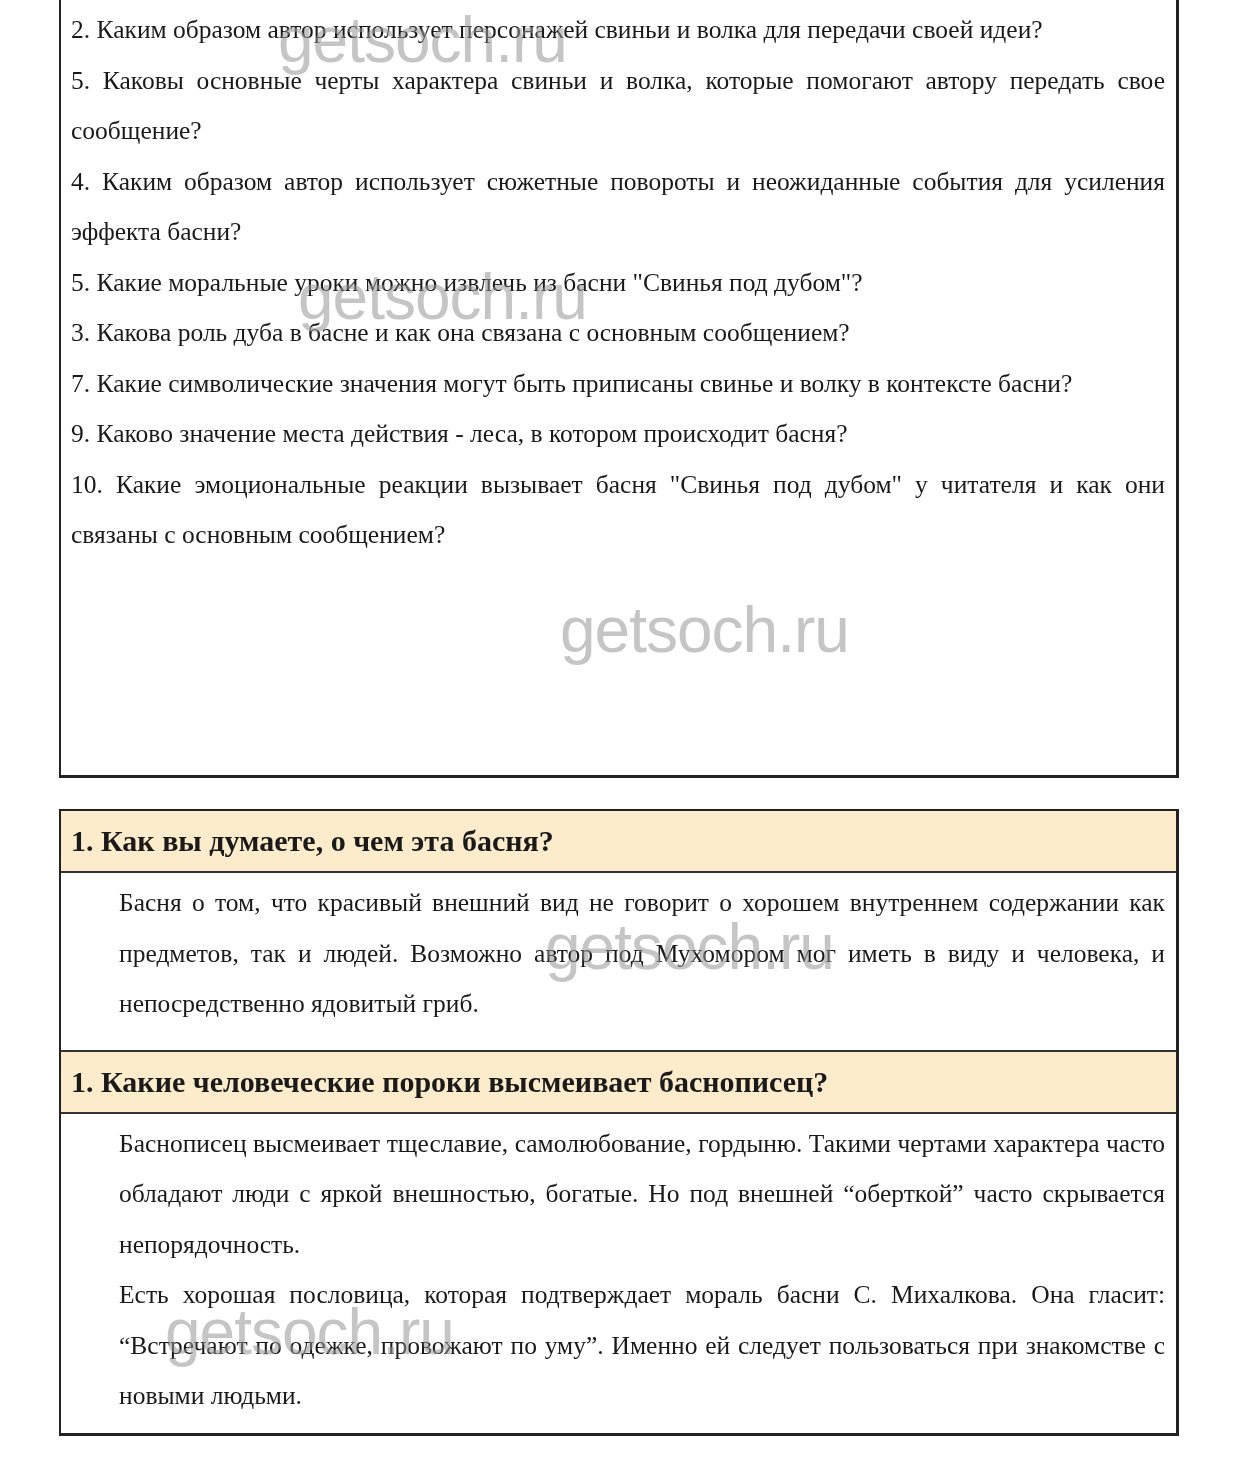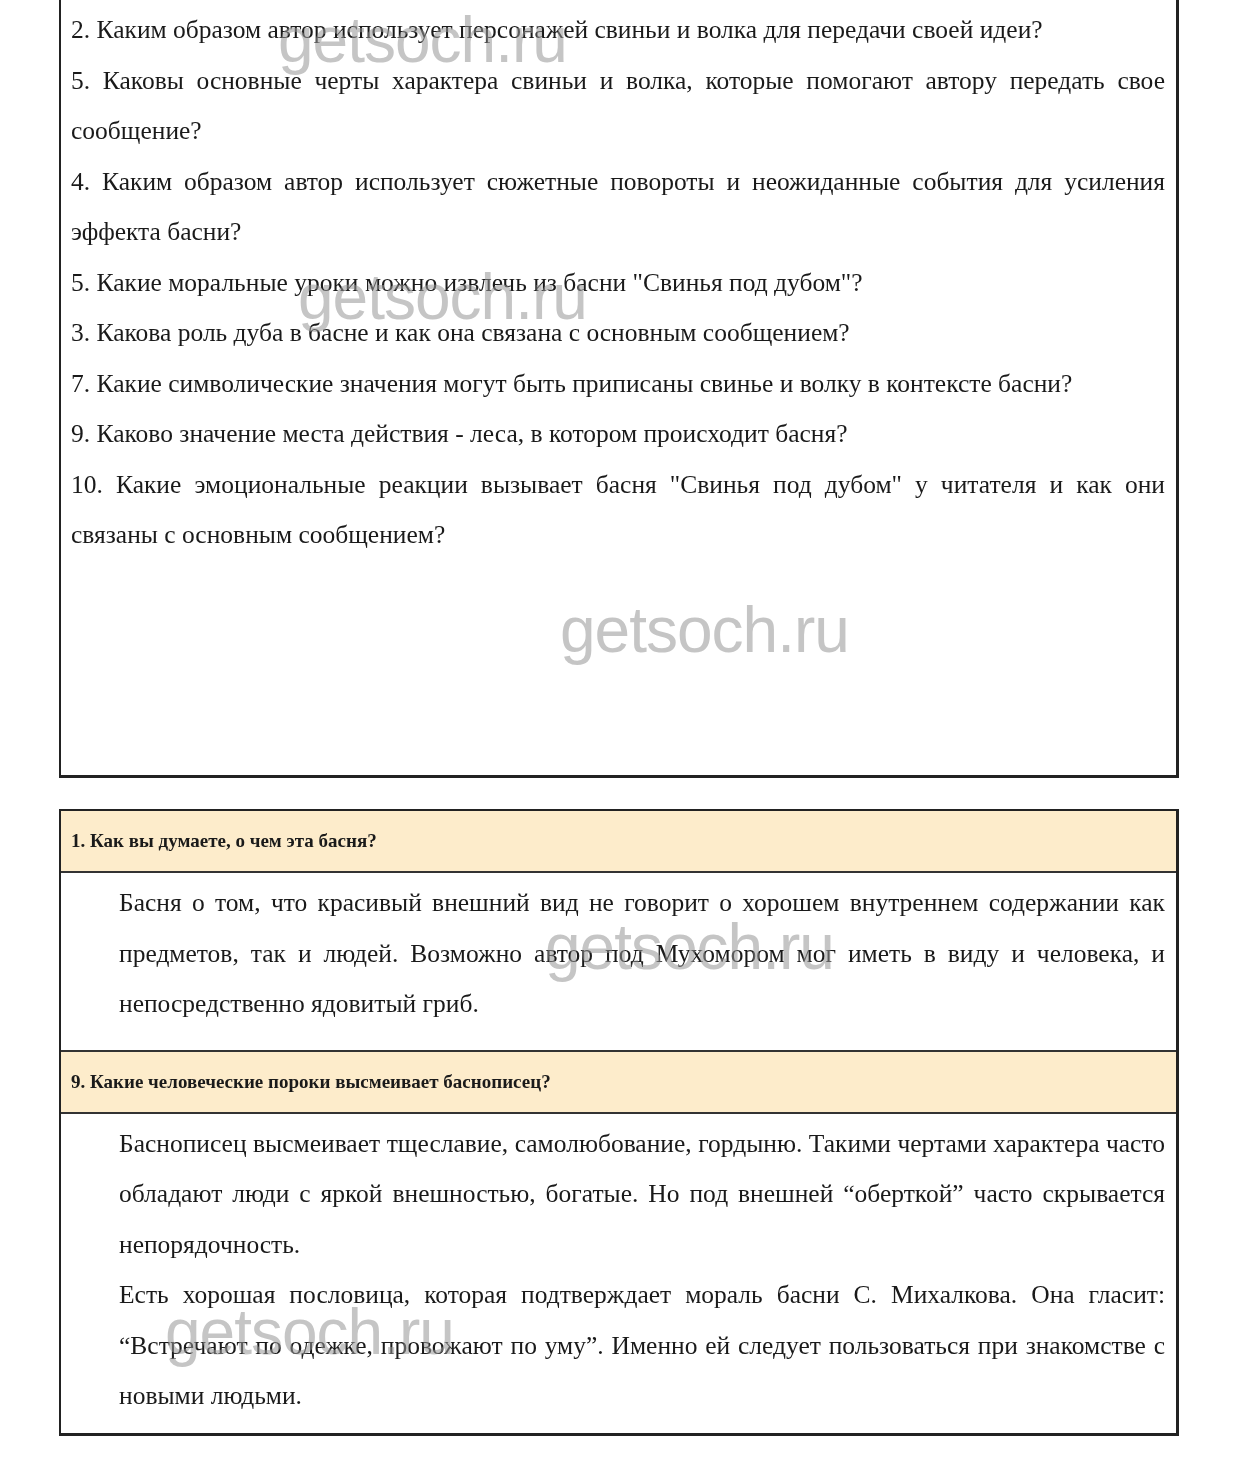--- a/index.html
+++ b/index.html
@@ -4,21 +4,21 @@
 <style>
   html, body { margin: 0; padding: 0; background: #ffffff; }
   body { width: 1242px; height: 1481px; position: relative; overflow: hidden;
          font-family: "Liberation Serif", "DejaVu Serif", serif; color: #1a1a1a; }
   .box { position: absolute; left: 59px; width: 1120px; border: 2px solid #222;
          border-right-width: 3px; border-bottom-width: 3px; background: #fff; box-sizing: border-box; }
   #box1 { top: -2px; height: 780px; }
   #box2 { top: 809px; height: 627px; }
   .p { margin: 0; padding: 0 11px 0 10px; font-size: 25.5px; line-height: 50.5px; text-align: justify; }
   .list { padding-top: 5px; }
-  .head { background: #fdeccb; font-weight: bold; font-size: 19px; line-height: 60px; padding: 0 11px 0 10px;
+  .head { background: #fdeccb; font-weight: bold; font-size: 30px; line-height: 60px; padding: 0 11px 0 10px;
           border-bottom: 2px solid #333; }
   .head.second { border-top: 2px solid #333; }
   .ans { padding: 5px 0 20px 0; margin-left: 48px; }
   .wm { position: absolute; font-family: "Liberation Sans", "DejaVu Sans", sans-serif; font-size: 64px;
         color: rgba(150,150,150,0.55); letter-spacing: -1px; pointer-events: none; line-height: 1; }
 </style>
 </head>
 <body>
 
 <div class="box" id="box1">
@@ -32,21 +32,21 @@
     <p class="p">9. Каково значение места действия - леса, в котором происходит басня?</p>
     <p class="p">10. Какие эмоциональные реакции вызывает басня "Свинья под дубом" у читателя и как они связаны с основным сообщением?</p>
   </div>
 </div>
 
 <div class="box" id="box2">
   <div class="head">1. Как вы думаете, о чем эта басня?</div>
   <div class="ans">
     <p class="p">Басня о том, что красивый внешний вид не говорит о хорошем внутреннем содержании как предметов, так и людей. Возможно автор под Мухомором мог иметь в виду и человека, и непосредственно ядовитый гриб.</p>
   </div>
-  <div class="head second">9. Какие человеческие пороки высмеивает баснописец?</div>
+  <div class="head second">1. Какие человеческие пороки высмеивает баснописец?</div>
   <div class="ans">
     <p class="p">Баснописец высмеивает тщеславие, самолюбование, гордыню. Такими чертами характера часто обладают люди с яркой внешностью, богатые. Но под внешней “оберткой” часто скрывается непорядочность.</p>
     <p class="p">Есть хорошая пословица, которая подтверждает мораль басни С. Михалкова. Она гласит: “Встречают по одежке, провожают по уму”. Именно ей следует пользоваться при знакомстве с новыми людьми.</p>
   </div>
 </div>
 
 <div class="wm" style="left:278px; top:8px;">getsoch.ru</div>
 <div class="wm" style="left:298px; top:265px;">getsoch.ru</div>
 <div class="wm" style="left:560px; top:598px;">getsoch.ru</div>
 <div class="wm" style="left:545px; top:915px;">getsoch.ru</div>

